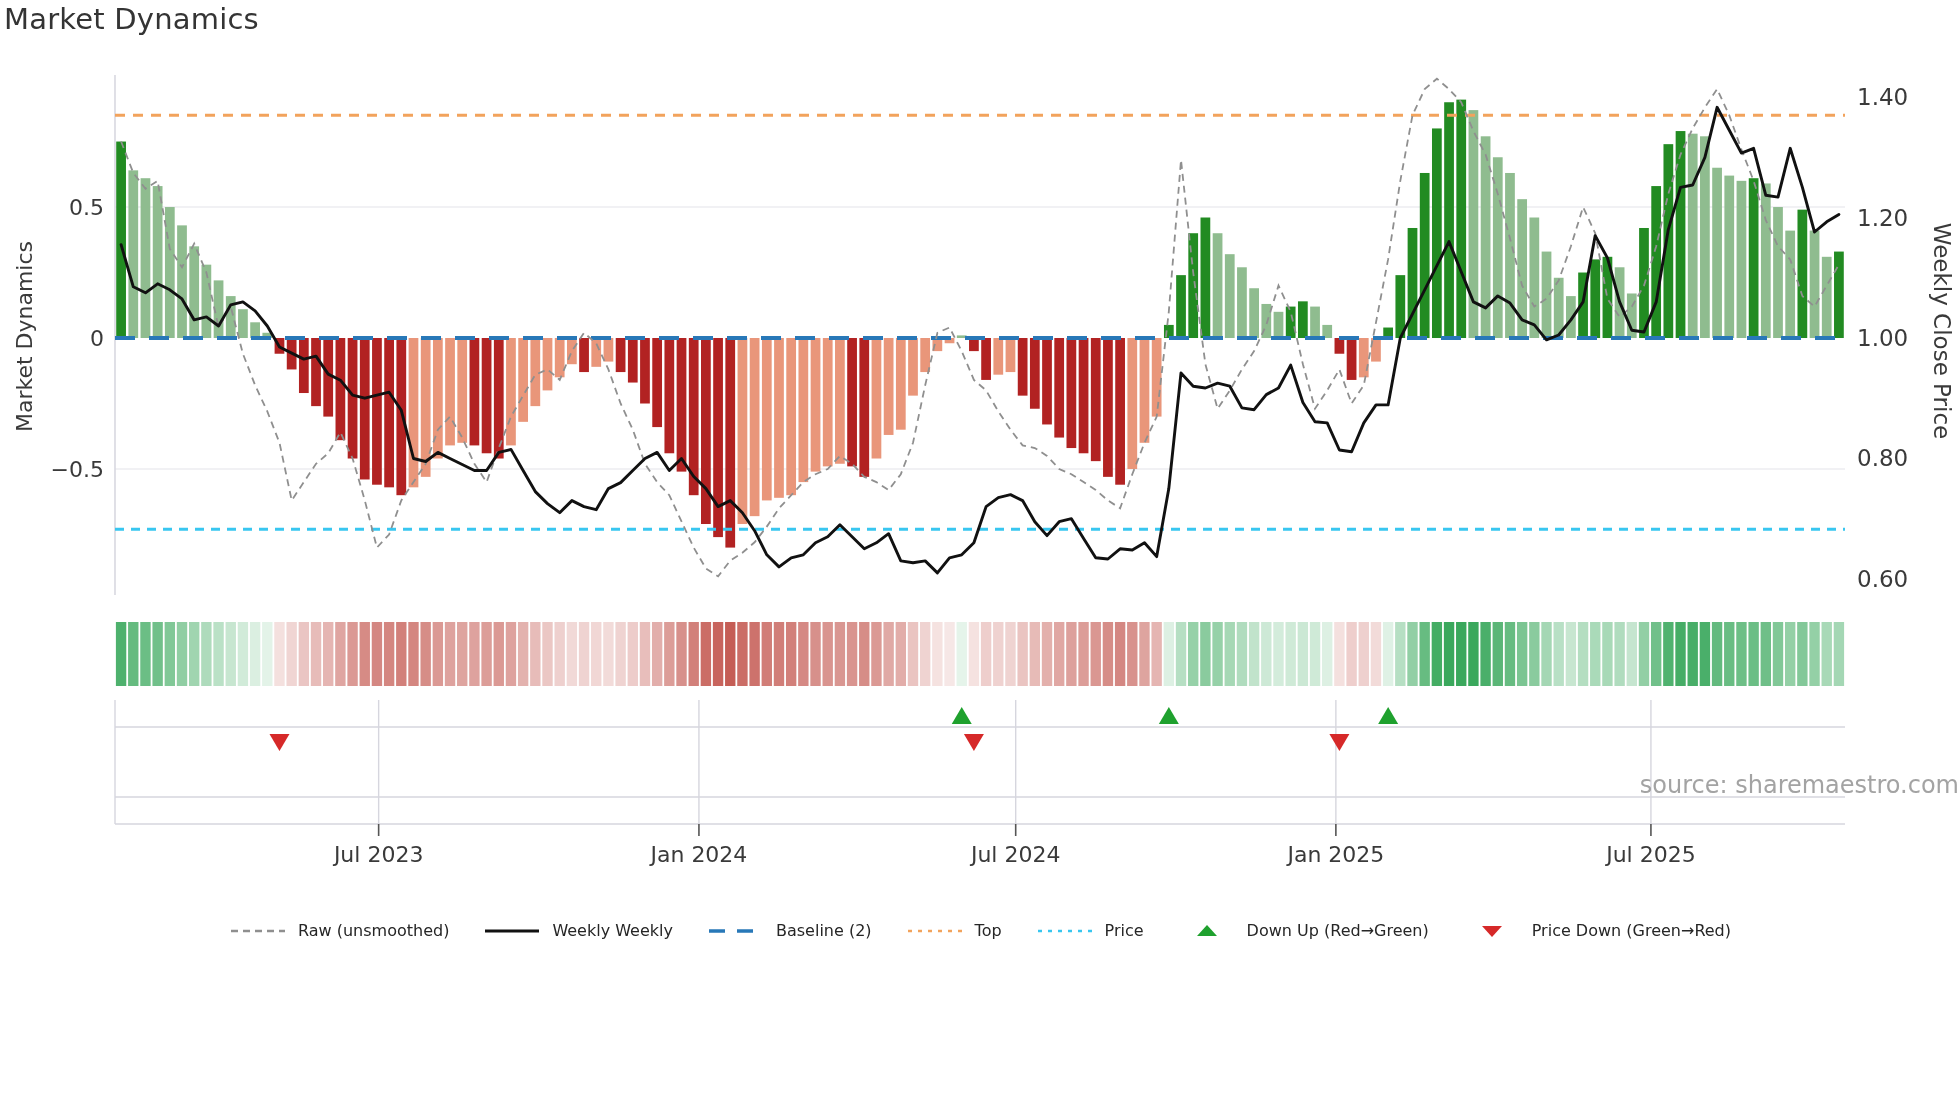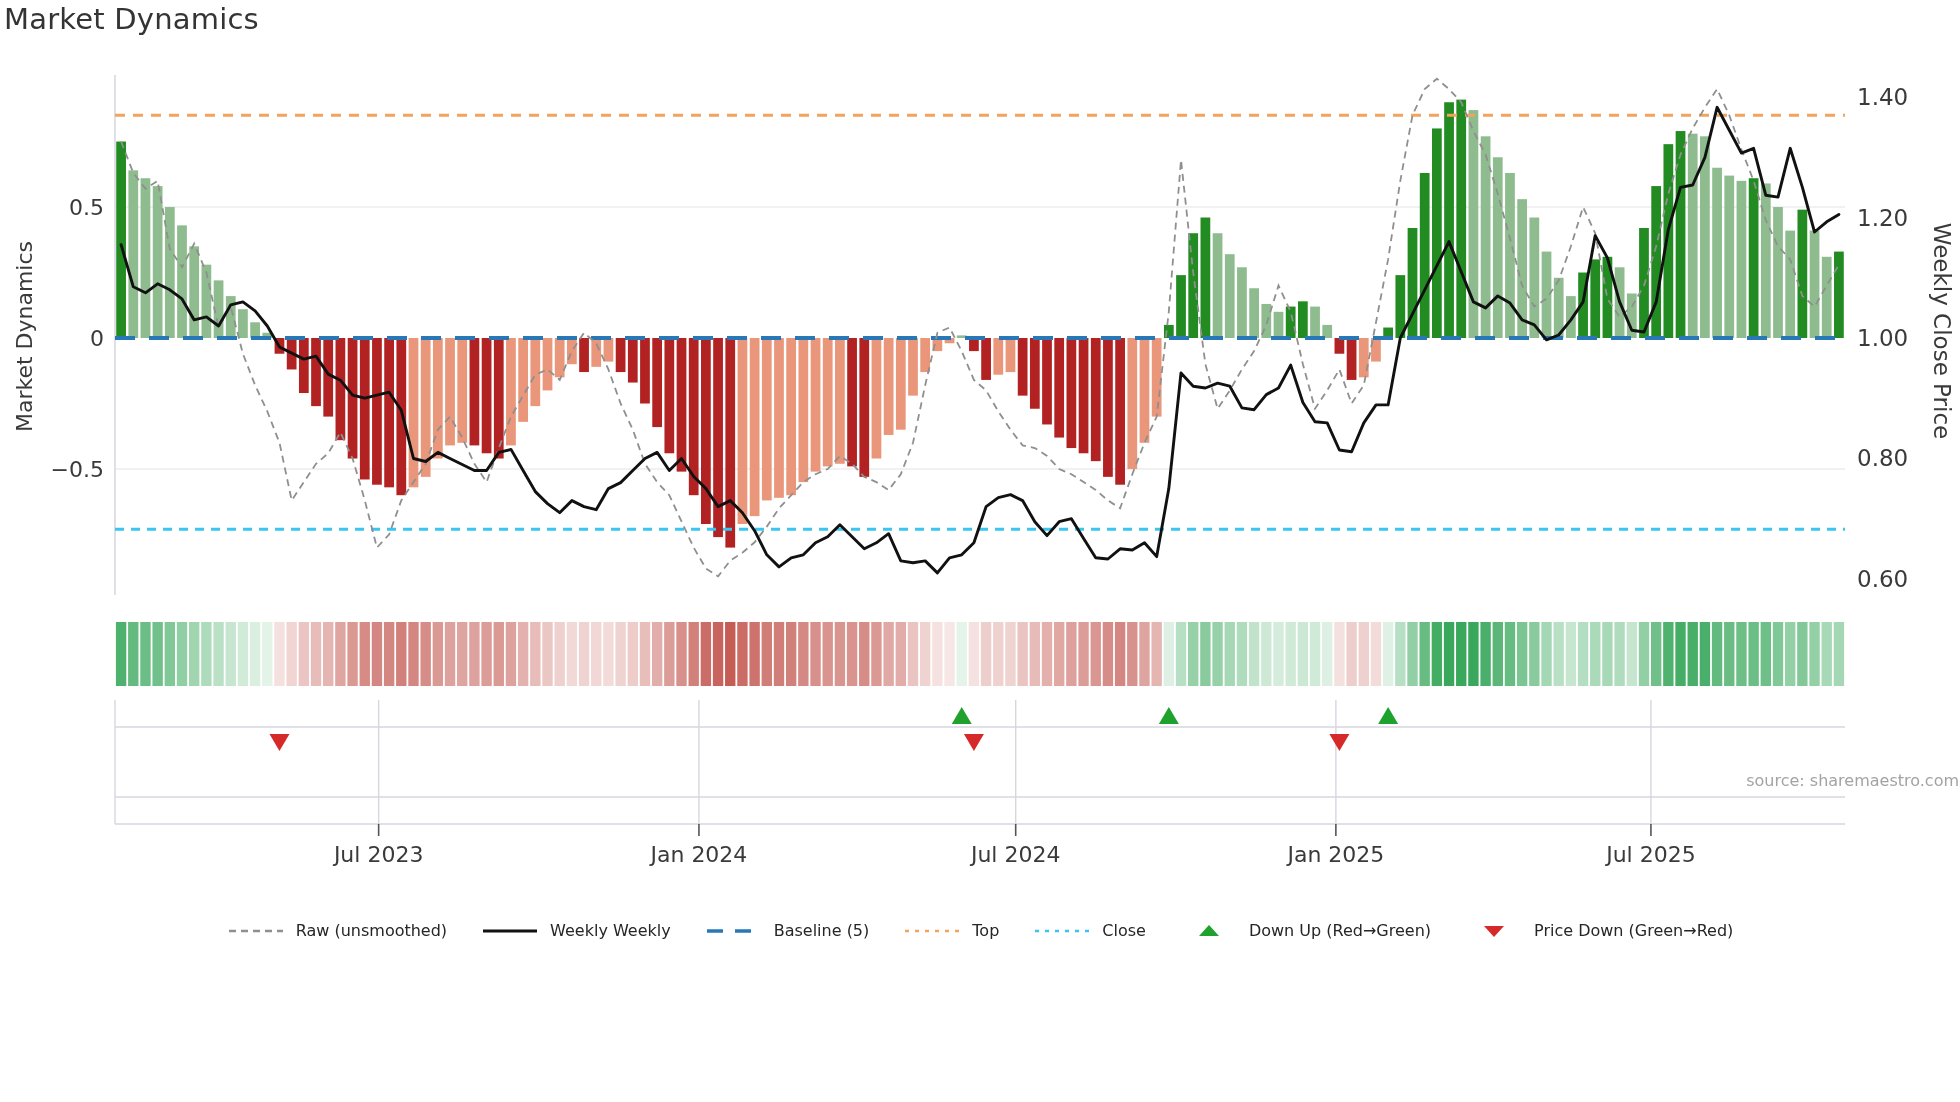--- a/index.html
+++ b/index.html
@@ -1,21 +1,21 @@
 <!DOCTYPE html>
 <html><head>
 <meta charset="utf-8">
 <style>
   html,body{margin:0;padding:0;background:#fff;}
   body{font-family:"DejaVu Sans","Liberation Sans",sans-serif;color:#3a3a3a;}
   .stage{position:relative;width:1960px;height:1102px;background:#fff;overflow:hidden;padding-left:28px;}
   .page-title{position:absolute;left:4px;top:2px;font-size:29px;font-weight:500;color:#343434;letter-spacing:.2px;}
   .ylabel-left{position:absolute;left:-96px;top:324px;width:240px;text-align:center;font-size:22px;color:#3a3a3a;transform:rotate(-90deg);}
   .ylabel-right{position:absolute;left:1822px;top:318px;width:240px;text-align:center;font-size:23px;color:#3a3a3a;transform:rotate(90deg);}
-  .source-note{position:absolute;right:29px;top:771px;font-size:16px;color:#a3a3a3;}
+  .source-note{position:absolute;right:29px;top:771px;font-size:24px;color:#a3a3a3;}
   svg.chart{position:absolute;left:0;top:0;}
   .legend-row{position:absolute;left:0;top:921px;width:1960px;display:flex;justify-content:center;align-items:center;gap:34px;}
   .legend-item{display:flex;align-items:center;gap:11px;font-size:16px;color:#262626;white-space:nowrap;}
   .legend-item svg{display:block;}
 </style>
 </head>
 <body>
 
 <div class="stage">
   <div class="page-title">Market Dynamics</div>
@@ -359,33 +359,33 @@
       <div class="legend-item">
         <svg width="58" height="18">
           <line x1="2" y1="9" x2="56" y2="9" stroke="#111111" stroke-width="3.2"></line>
         </svg>
         <span>Weekly Weekly</span>
       </div>
       <div class="legend-item">
         <svg width="58" height="18">
           <line x1="2" y1="9" x2="56" y2="9" stroke="#2878B8" stroke-width="3.6" stroke-dasharray="16 12"></line>
         </svg>
-        <span>Baseline (5)</span>
+        <span>Baseline (2)</span>
       </div>
       <div class="legend-item">
         <svg width="58" height="18">
           <line x1="2" y1="9" x2="56" y2="9" stroke="#F2A35C" stroke-width="2.6" stroke-dasharray="4 6"></line>
         </svg>
         <span>Top</span>
       </div>
       <div class="legend-item">
         <svg width="58" height="18">
           <line x1="2" y1="9" x2="56" y2="9" stroke="#38C6F0" stroke-width="2.6" stroke-dasharray="4 6"></line>
         </svg>
-        <span>Close</span>
+        <span>Price</span>
       </div>
       <div class="legend-item">
         <svg width="58" height="18">
           <polygon points="19,14 39,14 29,3" fill="#1FA12E"></polygon>
         </svg>
         <span>Down Up (Red→Green)</span>
       </div>
       <div class="legend-item">
         <svg width="58" height="18">
           <polygon points="19,4 39,4 29,15" fill="#D62929"></polygon>

